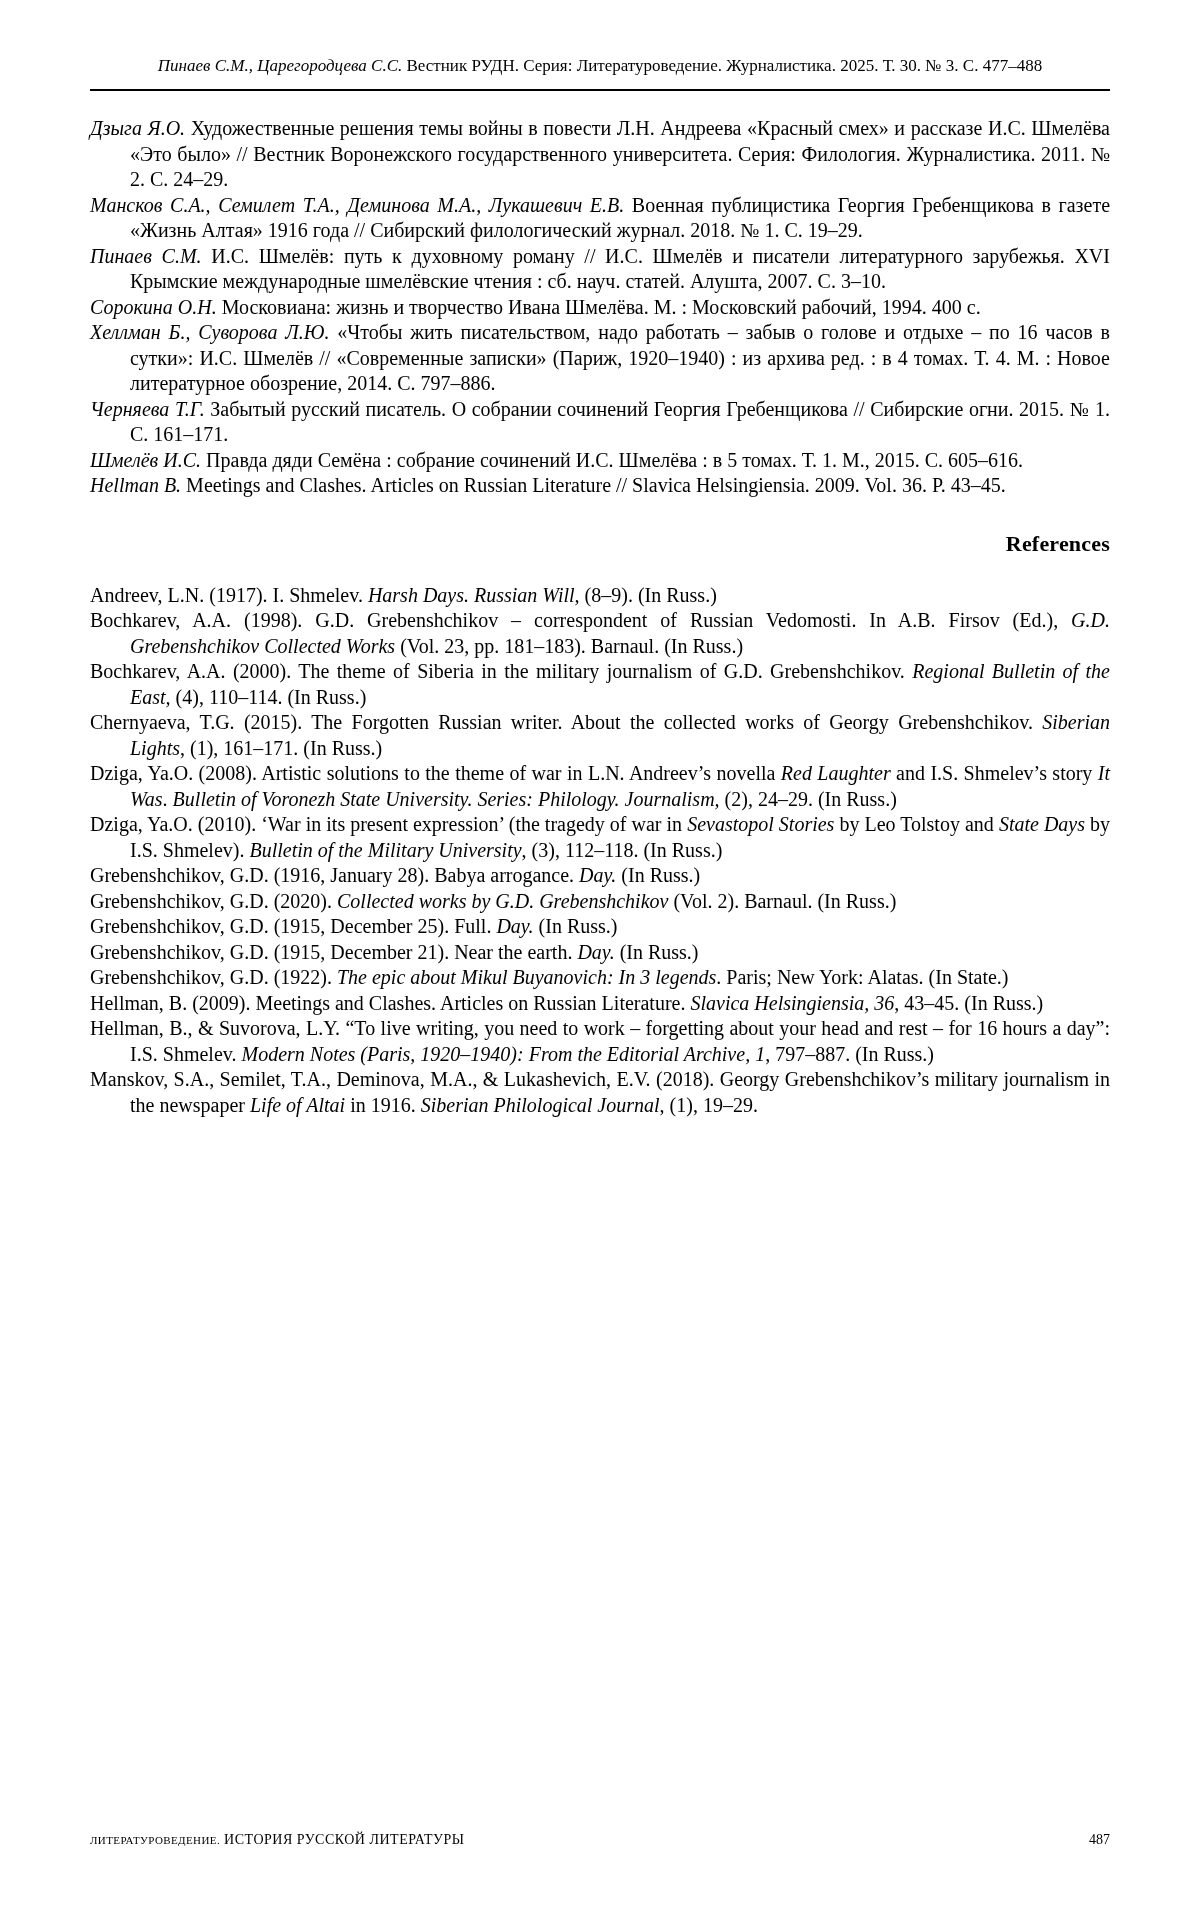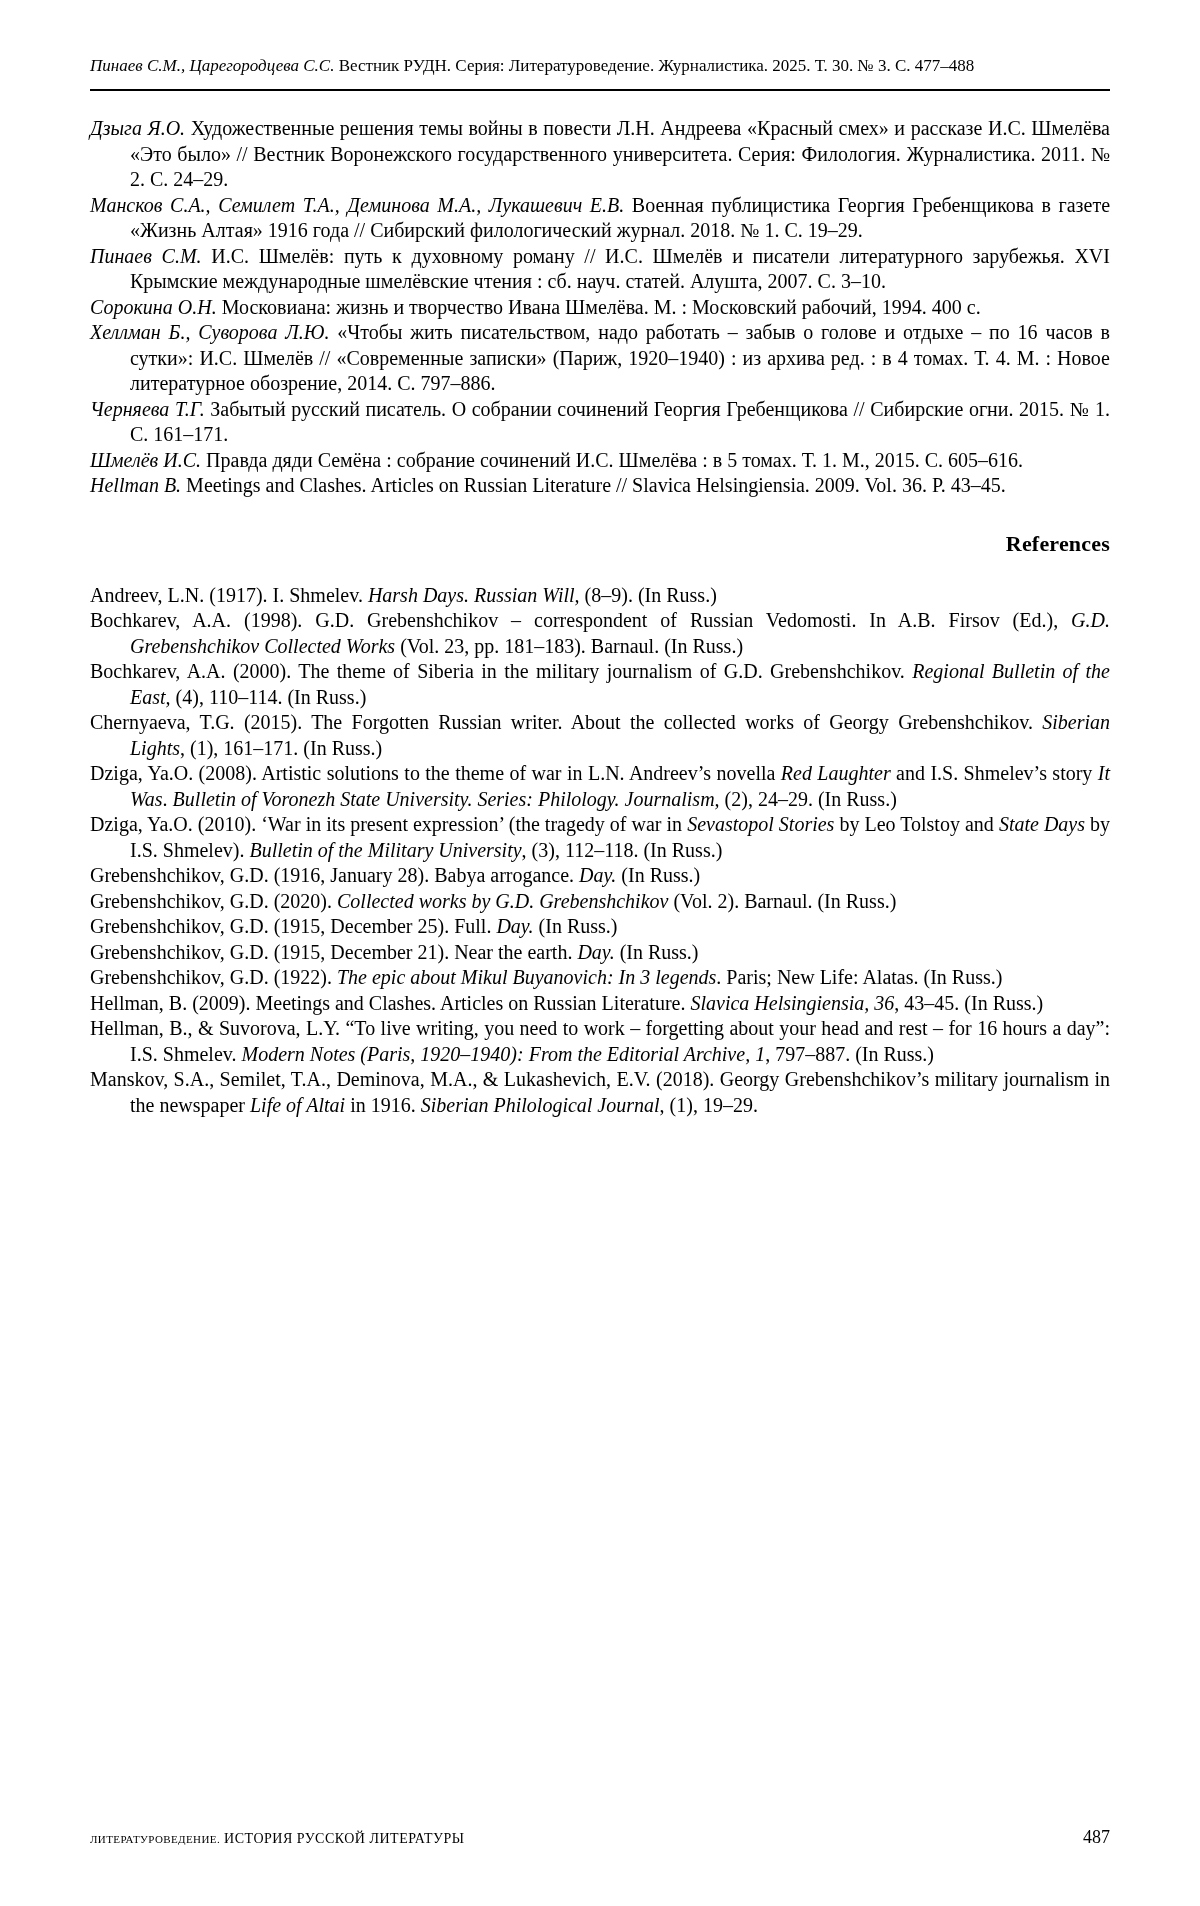--- a/index.html
+++ b/index.html
@@ -11,21 +11,21 @@
     -webkit-font-smoothing: antialiased;
   }
   .page {
     position: relative;
     width: 1200px;
     height: 1906px;
     padding: 56px 90px 0 90px;
     background: #fff;
     overflow: hidden;
   }
-  .running-header { text-align: left; }
+  .running-header { text-align: center; }
   .running-title {
     font-size: 17px;
     line-height: 20px;
     white-space: nowrap;
   }
   .running-title .it { font-style: italic; }
   .header-rule {
     border: none;
     border-top: 2px solid #000;
     margin-top: 13px;
@@ -52,21 +52,21 @@
     position: absolute;
     left: 90px;
     right: 90px;
     bottom: 58px;
     display: flex;
     justify-content: space-between;
     align-items: baseline;
   }
   .footer-section-main { font-size: 11px; letter-spacing: 0.4px; }
   .footer-section-sub { font-size: 14px; letter-spacing: 0.5px; }
-  .page-number { font-size: 18px; }
+  .page-number { font-size: 14px; }
 </style>
 </head>
 <body>
 
 <div class="page">
 
   <header class="running-header">
     <p class="running-title"><span class="it">Пинаев С.М., Царегородцева С.С.</span><span> Вестник РУДН. Серия: Литературоведение. Журналистика. 2025. Т. 30. № 3. С. 477–488</span></p>
     <hr class="header-rule">
   </header>
@@ -88,21 +88,21 @@
       <p class="entry"><span>Andreev, L.N. (1917). I. Shmelev. </span><span class="it">Harsh Days. Russian Will,</span><span> (8–9). (In Russ.)</span></p>
       <p class="entry"><span>Bochkarev, A.A. (1998). G.D. Grebenshchikov – correspondent of Russian Vedomosti. In A.B. Firsov (Ed.), </span><span class="it">G.D. Grebenshchikov Collected Works</span><span> (Vol. 23, pp. 181–183). Barnaul. (In Russ.)</span></p>
       <p class="entry"><span>Bochkarev, A.A. (2000). The theme of Siberia in the military journalism of G.D. Grebenshchikov. </span><span class="it">Regional Bulletin of the East,</span><span> (4), 110–114. (In Russ.)</span></p>
       <p class="entry"><span>Chernyaeva, T.G. (2015). The Forgotten Russian writer. About the collected works of Georgy Grebenshchikov. </span><span class="it">Siberian Lights</span><span>, (1), 161–171. (In Russ.)</span></p>
       <p class="entry"><span>Dziga, Ya.O. (2008). Artistic solutions to the theme of war in L.N. Andreev’s novella </span><span class="it">Red Laughter</span><span> and I.S. Shmelev’s story </span><span class="it">It Was</span><span>. </span><span class="it">Bulletin of Voronezh State University. Series: Philology. Journalism,</span><span> (2), 24–29. (In Russ.)</span></p>
       <p class="entry"><span>Dziga, Ya.O. (2010). ‘War in its present expression’ (the tragedy of war in </span><span class="it">Sevastopol Stories</span><span> by Leo Tolstoy and </span><span class="it">State Days</span><span> by I.S. Shmelev). </span><span class="it">Bulletin of the Military University</span><span>, (3), 112–118. (In Russ.)</span></p>
       <p class="entry"><span>Grebenshchikov, G.D. (1916, January 28). Babya arrogance. </span><span class="it">Day.</span><span> (In Russ.)</span></p>
       <p class="entry"><span>Grebenshchikov, G.D. (2020). </span><span class="it">Collected works by G.D. Grebenshchikov</span><span> (Vol. 2). Barnaul. (In Russ.)</span></p>
       <p class="entry"><span>Grebenshchikov, G.D. (1915, December 25). Full. </span><span class="it">Day.</span><span> (In Russ.)</span></p>
       <p class="entry"><span>Grebenshchikov, G.D. (1915, December 21). Near the earth. </span><span class="it">Day.</span><span> (In Russ.)</span></p>
-      <p class="entry"><span>Grebenshchikov, G.D. (1922). </span><span class="it">The epic about Mikul Buyanovich: In 3 legends</span><span>. Paris; New Life: Alatas. (In Russ.)</span></p>
+      <p class="entry"><span>Grebenshchikov, G.D. (1922). </span><span class="it">The epic about Mikul Buyanovich: In 3 legends</span><span>. Paris; New York: Alatas. (In State.)</span></p>
       <p class="entry"><span>Hellman, B. (2009). Meetings and Clashes. Articles on Russian Literature. </span><span class="it">Slavica Helsingiensia, 36</span><span>, 43–45. (In Russ.)</span></p>
       <p class="entry"><span>Hellman, B., &amp; Suvorova, L.Y. “To live writing, you need to work – forgetting about your head and rest – for 16 hours a day”: I.S. Shmelev. </span><span class="it">Modern Notes (Paris, 1920–1940): From the Editorial Archive, 1</span><span>, 797–887. (In Russ.)</span></p>
       <p class="entry"><span>Manskov, S.A., Semilet, T.A., Deminova, M.A., &amp; Lukashevich, E.V. (2018). Georgy Grebenshchikov’s military journalism in the newspaper </span><span class="it">Life of Altai</span><span> in 1916. </span><span class="it">Siberian Philological Journal</span><span>, (1), 19–29.</span></p>
     </section>
 
   <footer class="page-footer">
     <span><span class="footer-section-main">ЛИТЕРАТУРОВЕДЕНИЕ.</span> <span class="footer-section-sub">ИСТОРИЯ РУССКОЙ ЛИТЕРАТУРЫ</span></span>
     <span class="page-number">487</span>
   </footer>
 

